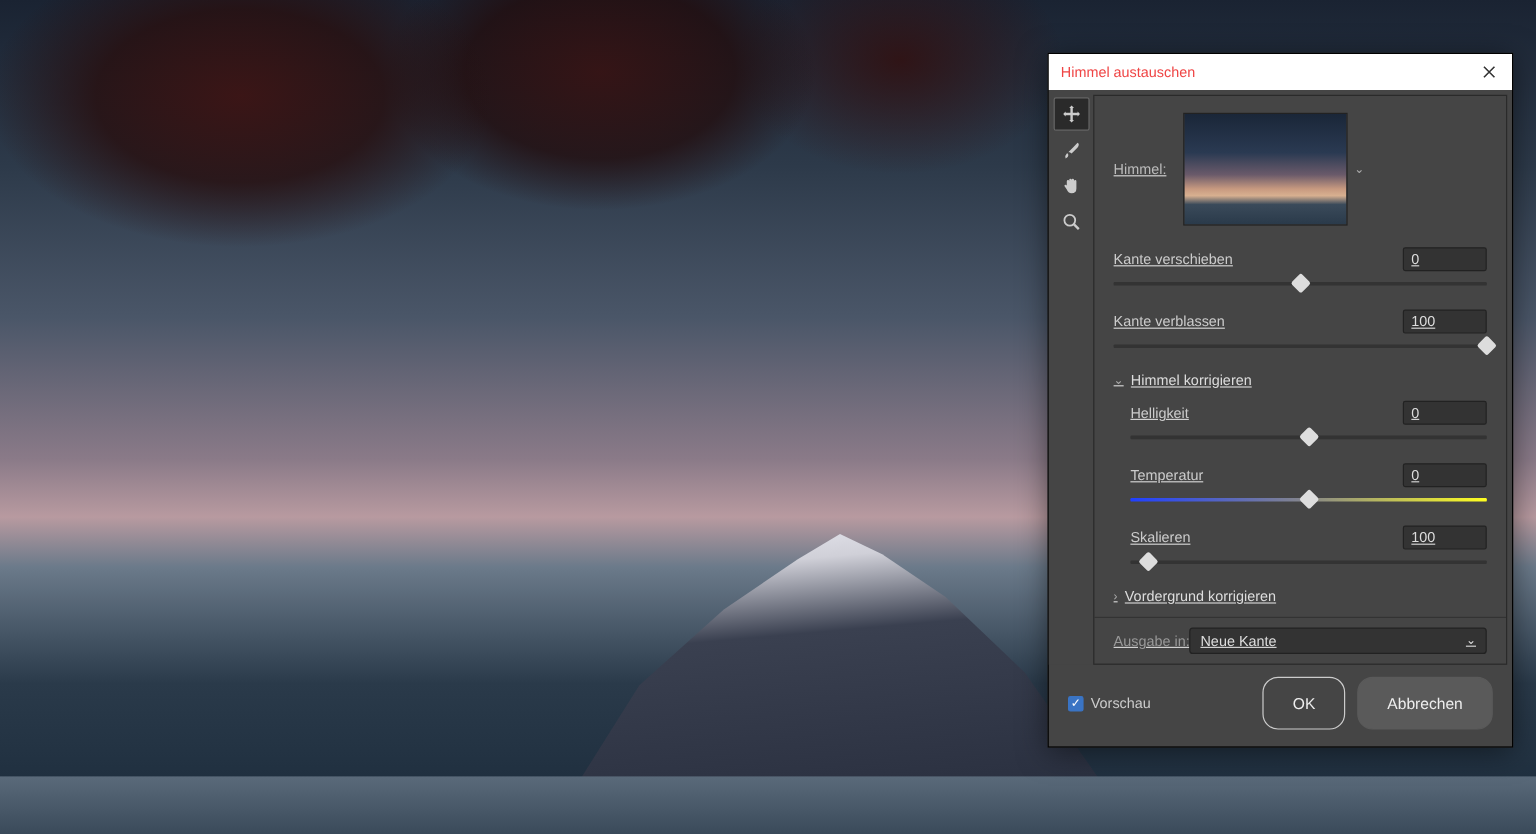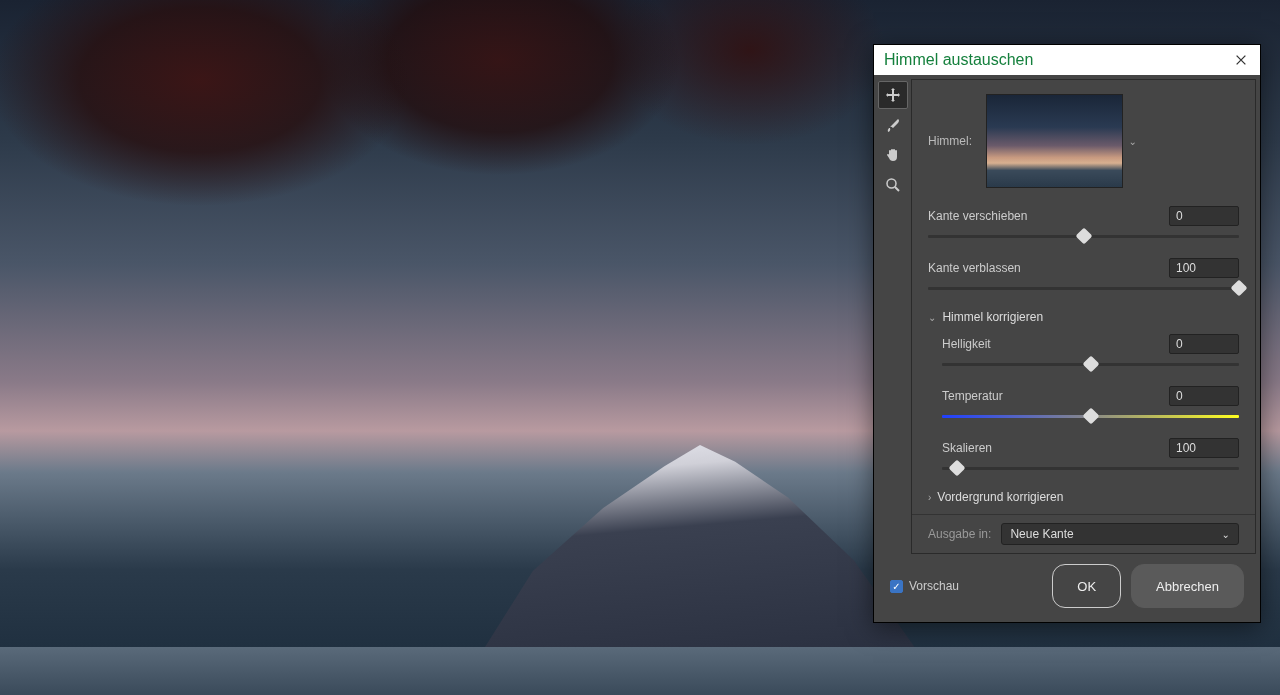--- a/index.html
+++ b/index.html
@@ -3,23 +3,23 @@
 <meta charset="utf-8">
 <style>
 * { margin: 0; padding: 0; box-sizing: border-box; font-family: -apple-system, "Segoe UI", sans-serif; }
 body { background: #2a2a2a; width: 1280px; height: 695px; overflow: hidden; position: relative; }
 .bg-image { position: absolute; inset: 0; background: linear-gradient(180deg,#1a2332 0%,#2d3a4a 20%,#4a5668 38%,#8a7a88 55%,#b89aa0 62%,#6b7a8a 68%,#4a5a6a 75%,#2a3a4a 82%,#1a2a3a 100%); }
 .mountain { position:absolute; left:480px; bottom:40px; width:440px; height:210px; background:linear-gradient(175deg,#e8e8f0 0%,#d0d0d8 15%,#3a4050 40%,#2a3040 100%); clip-path:polygon(50% 0%,58% 8%,70% 25%,85% 55%,100% 100%,0% 100%,12% 60%,28% 30%,42% 10%); }
 .water { position:absolute; left:0; right:0; bottom:0; height:48px; background:linear-gradient(180deg,#5a6a7a 0%,#4a5a6a 50%,#3a4a5a 100%); }
 .leaves { position:absolute; top:0; left:0; width:900px; height:320px; background:radial-gradient(ellipse 300px 180px at 200px 80px,rgba(60,20,20,0.95) 0%,rgba(40,15,15,0.8) 40%,transparent 70%),radial-gradient(ellipse 250px 160px at 500px 60px,rgba(55,18,18,0.9) 0%,rgba(35,12,12,0.75) 45%,transparent 72%),radial-gradient(ellipse 200px 140px at 750px 50px,rgba(50,16,16,0.85) 0%,transparent 68%); }
 
 .dialog { position:absolute; right:19px; top:44px; width:388px; background:#454545; border:1px solid #000; box-shadow:0 4px 24px rgba(0,0,0,0.5); color:#d0d0d0; font-size:12px; }
-.dialog-header { height:30px; background:#fff; color:#15803d; display:flex; align-items:center; justify-content:space-between; padding:0 10px; font-size:16px; }
+.dialog-header { height:30px; background:#fff; color:#ef4444; display:flex; align-items:center; justify-content:space-between; padding:0 10px; font-size:12px; }
 .close-btn { width:18px; height:18px; display:flex; align-items:center; justify-content:center; cursor:pointer; color:#333; font-size:16px; }
-.dialog-body { display:flex; }
+.dialog-body { display:flex;text-decoration:underline; }
 .tool-strip { width:37px; background:#454545; padding-top:6px; display:flex; flex-direction:column; align-items:center; gap:2px; }
 .tool-btn { width:30px; height:28px; display:flex; align-items:center; justify-content:center; cursor:pointer; border-radius:2px; color:#ccc; }
 .tool-btn.active { background:#2a2a2a; border:1px solid #666; }
 .tool-btn svg { width:16px; height:16px; }
 .panel { flex:1; background:#454545; border:1px solid #2a2a2a; margin:4px 4px 0 0; padding:14px 16px 6px 16px; }
 
 .sky-picker { display:flex; align-items:center; gap:14px; margin-bottom:18px; }
 .sky-label { color:#bbb; }
 .sky-thumb-wrap { position:relative; width:137px; cursor:pointer; }
 .sky-thumb { width:137px; height:94px; border:1px solid #222; background:linear-gradient(180deg,#1a2638 0%,#2a3a52 35%,#6a5a6a 55%,#c89a80 68%,#d8b090 74%,#3a4a5a 82%,#2a3a4a 100%); }
@@ -36,21 +36,21 @@
 .section-header { display:flex; align-items:center; gap:6px; margin:6px 0 10px 0; cursor:pointer; color:#ddd; }
 .section-header .chev { font-size:10px; color:#aaa; }
 .indent { padding-left:14px; }
 
 .check-row { display:flex; align-items:center; gap:8px; margin:8px 0 12px 14px; cursor:pointer; color:#ccc; }
 .chk { width:13px; height:13px; border:1px solid #888; background:#333; border-radius:2px; display:flex; align-items:center; justify-content:center; color:#fff; font-size:10px; }
 .chk.checked { background:#3a74c4; border-color:#3a74c4; }
 
 .output-section { border-top:1px solid #333; margin:6px -16px 0 -16px; padding:8px 16px 2px 16px; }
 .output-title { color:#bbb; margin-bottom:6px; margin-left:6px; }
-.output-row { display:flex; align-items:center; gap:10px; }
+.output-row { display:flex; align-items:center; }
 .select { flex:1; height:22px; background:#333; border:1px solid #222; border-radius:3px; color:#ddd; display:flex; align-items:center; justify-content:space-between; padding:0 8px; cursor:pointer; font-size:12px; }
 
 .dialog-footer { display:flex; align-items:center; padding:10px 16px 14px 16px; gap:10px; }
 .footer-check { display:flex; align-items:center; gap:6px; cursor:pointer; color:#ccc; }
 .spacer { flex:1; }
 .btn { height:44px; padding:0 24px; border-radius:13px; border:1px solid #999; background:transparent; color:#eee; cursor:pointer; font-size:13px; display:flex; align-items:center; }
 .btn.primary { border-color:#ccc; }
 .btn.secondary { background:#5a5a5a; border-color:#5a5a5a; }
 </style>
 </head>

